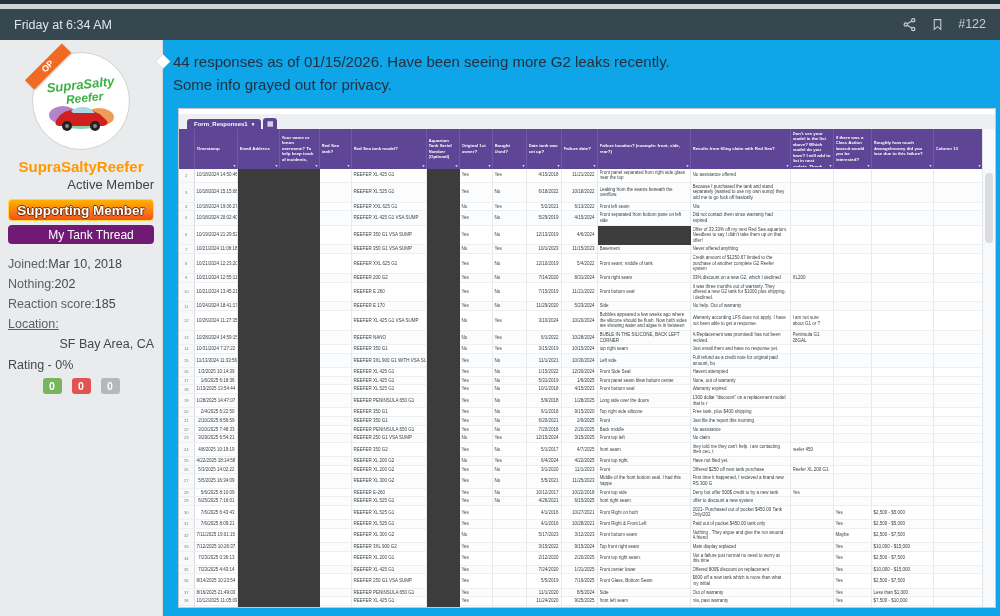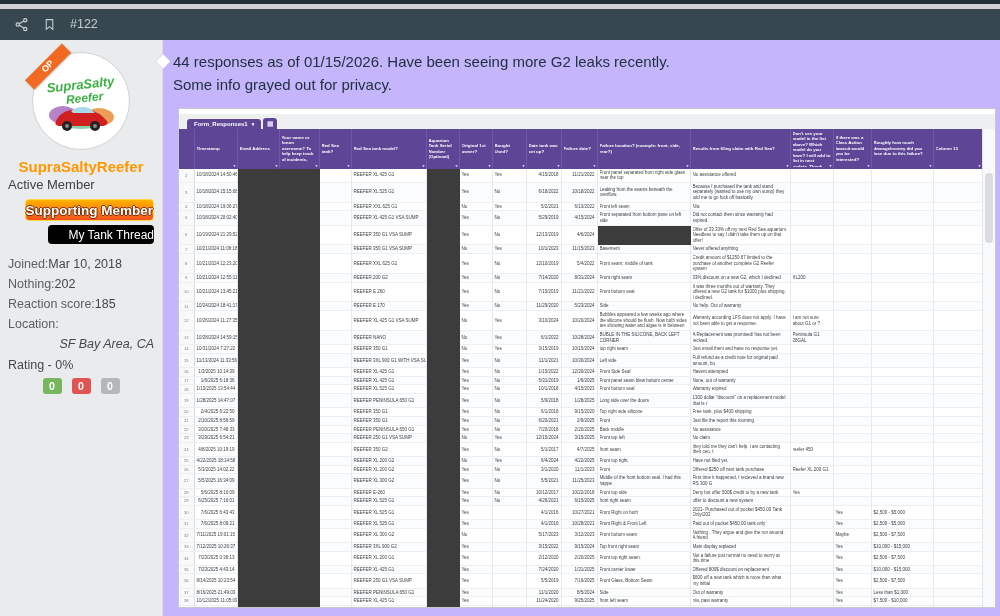--- a/index.html
+++ b/index.html
@@ -9,39 +9,39 @@
   .strip-teal { height:4px; background:#223038; }
   .strip-gray { height:5px; background:#d0d3d5; }
   .post-header { height:31px; background:#37474f; color:#dfe5e8; display:flex; align-items:center; padding:0 14px; font-size:12.5px; }
   .ph-left { flex:1; }
   .ph-right { display:flex; align-items:flex-start; gap:14px; color:#c6ced3; }
   .ph-right svg { display:block; }
 
   
   .body-row { display:flex; height:576px; background:#fff; }
   .sidebar { width:163px; background:#e9ebec; border-right:1px solid #d8dadc; padding:10px 8px 0 8px; flex-shrink:0; }
-  .content { flex:1; background:#c4b5fd; position:relative; padding:10px 0 0 10px; }
+  .content { flex:1; background:#0ea5e9; position:relative; padding:10px 0 0 10px; }
 
   
   .avatar-wrap { width:98px; height:98px; margin:2px auto 0 auto; position:relative; }
   .avatar-circle { width:98px; height:98px; border-radius:50%; background:#fff; border:1px solid #cfd2d4; overflow:hidden; }
   .op-ribbon { position:absolute; top:8px; left:-10px; width:52px; transform:rotate(-45deg); background:#f26a21; color:#fff; font-size:9px; font-weight:bold; text-align:center; line-height:13px; box-shadow:0 1px 2px rgba(0,0,0,.25); }
   .username { margin-top:8px; text-align:center; color:#ff9800; font-weight:bold; font-size:15px; }
-  .user-title { margin-top:2px; text-align:left; color:#3d4347; font-size:13px; }
-  .btn-stack { margin-top:7px; display:flex; flex-direction:column; gap:4px;align-items:flex-end; }
+  .user-title { margin-top:2px; text-align:right; color:#3d4347; font-size:13px; }
+  .btn-stack { margin-top:7px; display:flex; flex-direction:column; gap:4px; }
   .sb-btn { height:19px; border-radius:4px; display:flex; align-items:center; justify-content:center; font-size:12px; cursor:pointer; }
   .btn-supporting { height:22px; background:linear-gradient(180deg,#ffb300,#f4511e); border:1px solid #ffd740; color:#fff; font-weight:bold; font-size:13.5px;
       text-shadow:-1px 0 #7a2c00, 0 1px #7a2c00, 1px 0 #7a2c00, 0 -1px #7a2c00; }
   .btn-r2r { background:#e2552c; color:#fff; }
   .btn-sfbay { background:#df3526; color:#ffd600; }
-  .btn-tank { background:#000000; color:#fff;padding-left:20px; }
+  .btn-tank { background:#701a75; color:#fff;padding-left:20px; }
   .stats { margin-top:10px; font-size:12.5px; color:#5a6065; }
   .stat-row { display:flex; justify-content:flex-start; line-height:20px; }
   .stat-val { color:#43484c; }
-  .stat-val-line { text-align:right; color:#43484c; line-height:20px;font-style:italic; }
+  .stat-val-line { text-align:right; color:#43484c; line-height:20px; }
   .rating-label { margin-top:4px; font-size:12.5px; color:#43484c; }
   .rating-badges { margin-top:6px; display:flex; justify-content:center; gap:10px; }
   .rbadge { width:19px; height:16px; border-radius:3px; color:#fff; font-size:10.5px; font-weight:bold; display:flex; align-items:center; justify-content:center; }
   .rb-green { background:#77b55e; } .rb-red { background:#e05452; } .rb-gray { background:#b4b8bc; }
 
   
   .bubble-arrow { position:absolute; left:-6px; top:16px; width:11px; height:11px; background:#fff; border-left:1px solid #d9dbdd; border-bottom:1px solid #d9dbdd; transform:rotate(45deg); }
   .post-text { font-size:15px; line-height:1.55; color:#22313f; max-width:830px; }
 
   
@@ -71,20 +71,21 @@
   .col10{width:36px}.col11{width:93px}.col12{width:100px}.col13{width:43px}.col14{width:38px}
   .col15{width:62px}.col16{width:49px}
 </style>
 </head>
 <body>
 
 <div class="strip-teal"></div>
 <div class="strip-gray"></div>
 
 <div class="post-header">
+  <div class="ph-left">Friday at 6:34 AM</div>
   <div class="ph-right">
     <span>
       <svg width="15" height="15" viewBox="0 0 24 24" fill="none" stroke="#c6ced3" stroke-width="2">
         <circle cx="18" cy="5" r="2.6"></circle>
           <circle cx="6" cy="12" r="2.6"></circle>
           <circle cx="18" cy="19" r="2.6"></circle>
         <line x1="8.3" y1="10.7" x2="15.7" y2="6.3"></line>
           <line x1="8.3" y1="13.3" x2="15.7" y2="17.7"></line>
       </svg>
     </span>
@@ -132,21 +133,21 @@
       </div>
       <div class="stat-row">
         <span>Nothing:</span>
         <span class="stat-val">202</span>
       </div>
       <div class="stat-row">
         <span>Reaction score:</span>
         <span class="stat-val">185</span>
       </div>
       <div>
-        <div style="line-height:20px;">Location:</div>
+        <div style="line-height:20px;text-decoration:underline;">Location:</div>
         <div class="stat-val-line">SF Bay Area, CA</div>
       </div>
       <div class="rating-label">Rating - 0%</div>
       <div class="rating-badges">
         <span class="rbadge rb-green">0</span>
         <span class="rbadge rb-red">0</span>
         <span class="rbadge rb-gray">0</span>
       </div>
     </div>
   </div>

